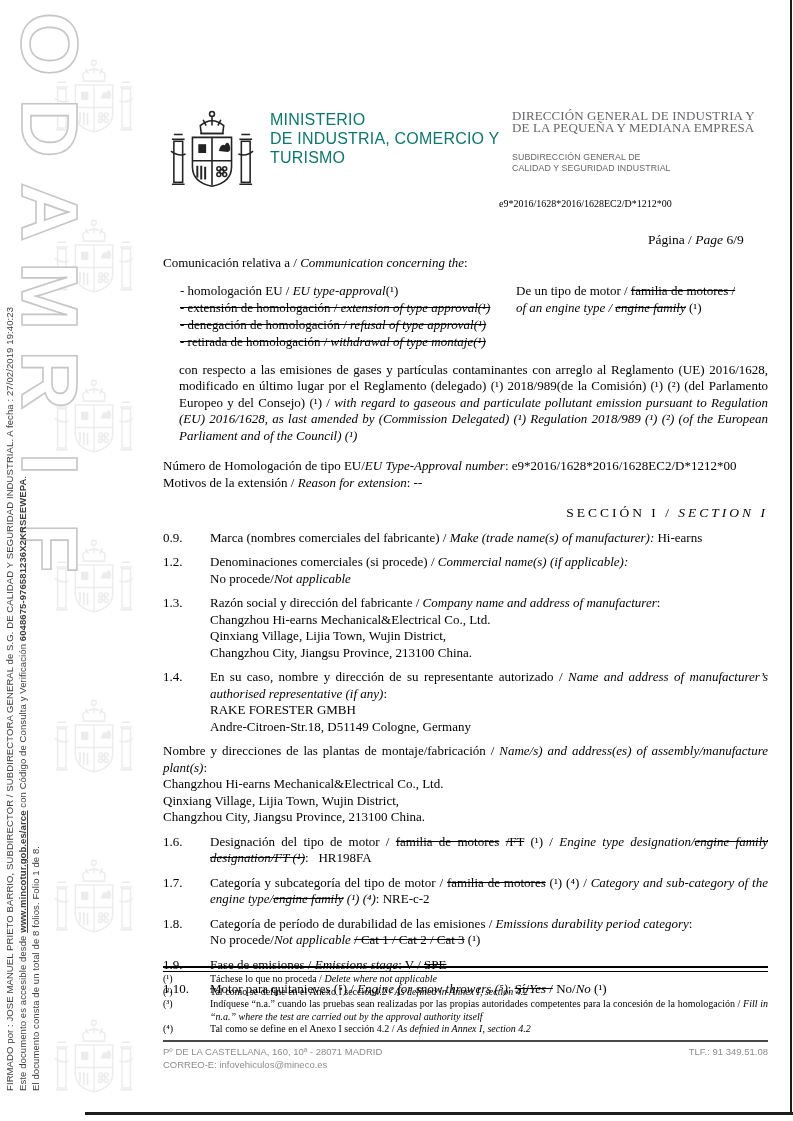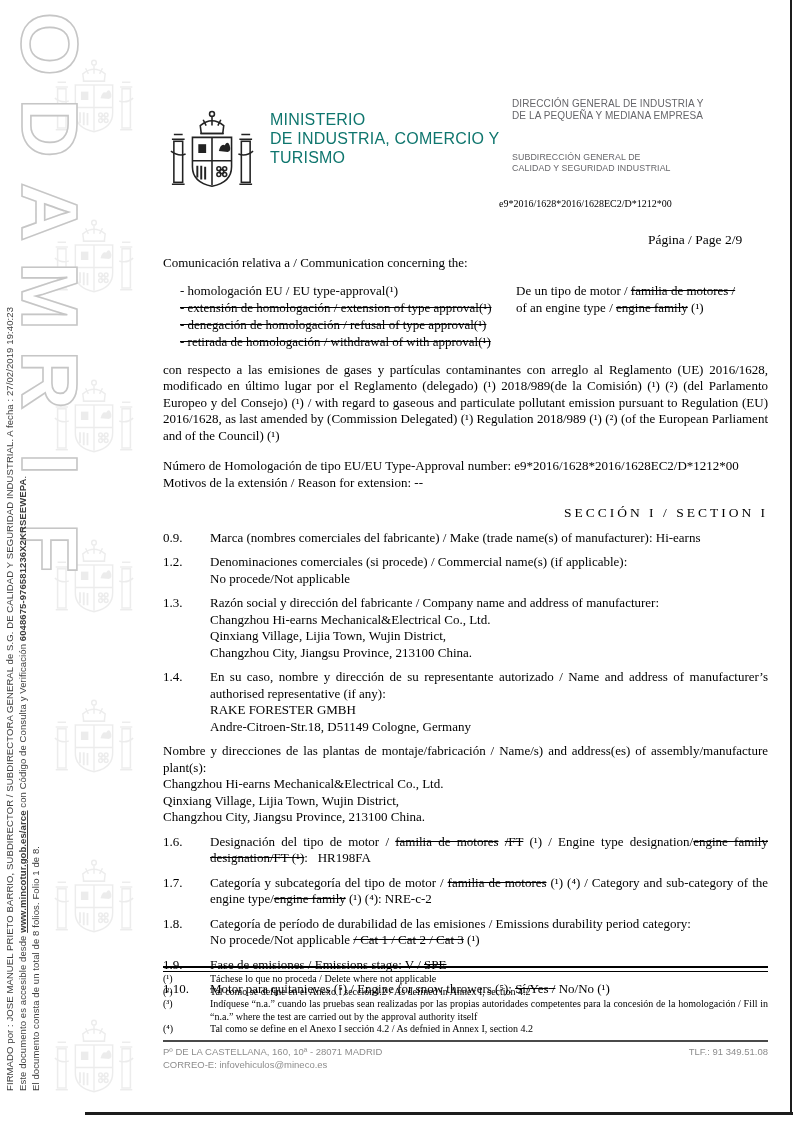--- a/index.html
+++ b/index.html
@@ -16,42 +16,42 @@
   .crest-wm{position:absolute;left:52px;width:84px;height:96px;opacity:0.08;z-index:0;}
 
   .margin-lines .mline{position:absolute;top:1091px;transform-origin:0 0;transform:rotate(-90deg);
            white-space:nowrap;font-family:"Liberation Sans",sans-serif;font-size:9.5px;
            color:#3d3d3d;letter-spacing:0.1px;z-index:2;}
 
   
   .logo{position:absolute;left:168px;top:102px;width:88px;height:102px;}
   .ministry{position:absolute;left:270px;top:110px;font-family:"Liberation Sans",sans-serif;
             font-size:16px;line-height:19px;color:#0f766e;letter-spacing:0.2px;}
-  .dg{position:absolute;left:512px;top:98px;font-family:Liberation Sans, sans-serif;
-      font-size:10px;line-height:12px;color:#66666a;letter-spacing:0.1px;}
+  .dg{position:absolute;left:512px;top:110px;font-family:Liberation Serif, serif;
+      font-size:13px;line-height:12px;color:#66666a;letter-spacing:0.1px;}
   .subdg{position:absolute;left:512px;top:152px;font-family:"Liberation Sans",sans-serif;
       font-size:8.8px;line-height:11px;color:#66666a;letter-spacing:0.1px;}
   .approval-no{position:absolute;left:499px;top:198px;font-size:10px;}
   .page-no{position:absolute;left:648px;top:232px;font-size:13.5px;}
 
   
   .content{position:absolute;left:163px;top:255px;width:605px;font-size:13px;line-height:16.5px;z-index:3;}
   .intro{margin:0 0 10px 0;}
   .cols{display:flex;margin-bottom:12px;line-height:17px;}
   .opts{width:330px;margin-left:17px;}
   .engine-block{width:252px;margin-left:auto;}
-  .reg-par{text-align:justify;margin:0 0 14px 0;}
+  .reg-par{text-align:justify;margin:0 0 14px 16px;}
   .numline{margin:0;}
   .section-title{text-align:right;letter-spacing:3px;font-size:13.5px;margin:14px 0 8px 0;}
   .items .item{display:flex;margin-bottom:8px;}
   .item-num{width:47px;flex:none;}
   .item-body{flex:1;}
   .item-body .para{text-align:justify;}
 
-  .st-i{}
+  .st-i{font-style:italic;}
   .st-s{text-decoration:line-through;}
   .st-b{font-weight:bold;}
   .st-u{text-decoration:underline;}
 
   
   .fn-rule{position:absolute;left:163px;top:966px;width:605px;height:3px;
            border-top:2px solid #000;border-bottom:1px solid #000;z-index:3;}
   .footnotes{position:absolute;left:163px;top:973px;width:605px;font-size:10px;line-height:12.5px;z-index:3;}
   .fn{display:flex;}
   .fn-ref{width:47px;flex:none;}
@@ -159,31 +159,31 @@
     </div>
   <div class="dg">
       <div>DIRECCIÓN GENERAL DE INDUSTRIA Y</div>
       <div>DE LA PEQUEÑA Y MEDIANA EMPRESA</div>
     </div>
   <div class="subdg">
       <div>SUBDIRECCIÓN GENERAL DE</div>
       <div>CALIDAD Y SEGURIDAD INDUSTRIAL</div>
     </div>
   <div class="approval-no">e9*2016/1628*2016/1628EC2/D*1212*00</div>
-  <div class="page-no"><span>Página / </span><span class="st-i">Page</span><span> 2/9</span></div>
+  <div class="page-no"><span>Página / </span><span class="st-i">Page</span><span> 6/9</span></div>
 
   <div class="content">
     <p class="intro"><span>Comunicación relativa a / </span><span class="st-i">Communication concerning the</span><span>:</span></p>
 
     <div class="cols">
       <div class="opts" id="options">
           <div class="opt-line"><span>- homologación EU / </span><span class="st-i">EU type-approval</span><span>(¹)</span></div>
           <div class="opt-line"><span class="st-s">- extensión de homologación / </span><span class="st-i st-s">extension of type approval(¹)</span></div>
           <div class="opt-line"><span class="st-s">- denegación de homologación / </span><span class="st-i st-s">refusal of type approval(¹)</span></div>
-          <div class="opt-line"><span class="st-s">- retirada de homologación / </span><span class="st-i st-s">withdrawal of with approval(¹)</span></div>
+          <div class="opt-line"><span class="st-s">- retirada de homologación / </span><span class="st-i st-s">withdrawal of type montaje(¹)</span></div>
         </div>
       <div class="engine-block">
         <div><span>De un tipo de motor / </span><span class="st-s">familia de motores /</span></div>
         <div><span class="st-i">of an engine type / </span><span class="st-i st-s">engine family</span><span> (¹)</span></div>
       </div>
     </div>
 
     <p class="reg-par"><span>con respecto a las emisiones de gases y partículas contaminantes con arreglo al Reglamento (UE) 2016/1628, modificado en último lugar por el Reglamento (delegado) (¹) 2018/989(de la Comisión) (¹) (²) (del Parlamento Europeo y del Consejo) (¹) / </span><span class="st-i">with regard to gaseous and particulate pollutant emission pursuant to Regulation (EU) 2016/1628, as last amended by (Commission Delegated) (¹) Regulation 2018/989 (¹) (²) (of the European Parliament and of the Council) (¹)</span></p>
 
     <div class="numline"><span>Número de Homologación de tipo EU/</span><span class="st-i">EU Type-Approval number</span><span>: e9*2016/1628*2016/1628EC2/D*1212*00</span></div>

